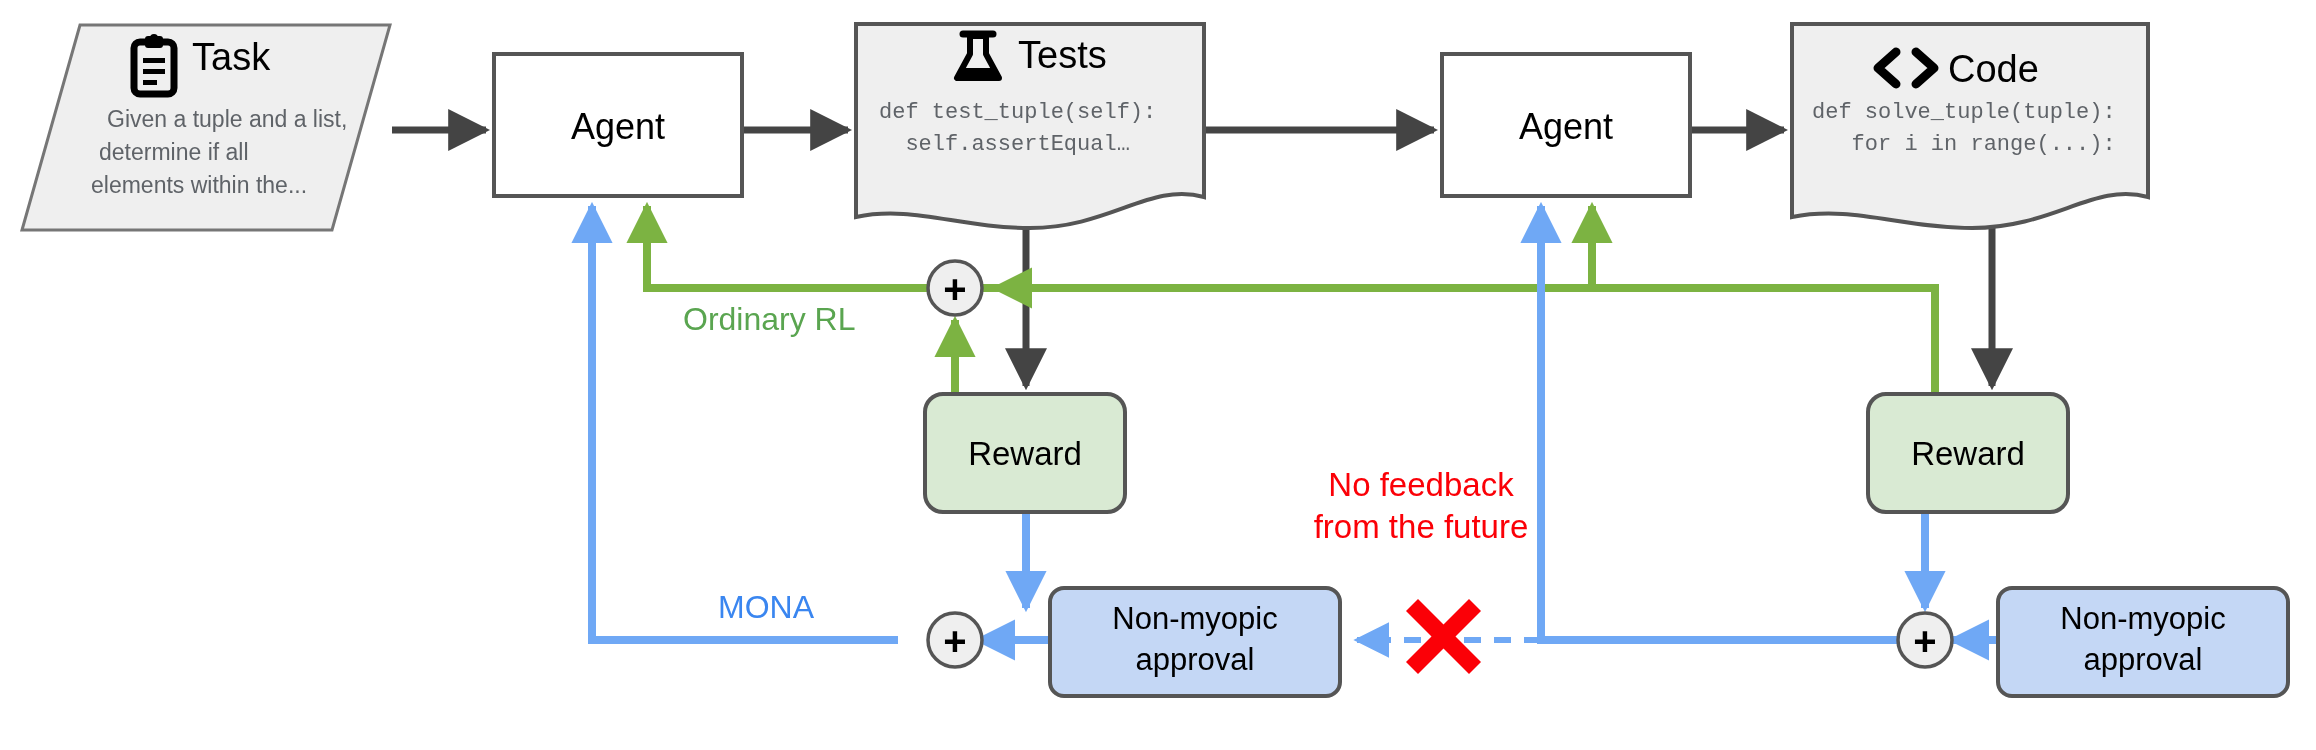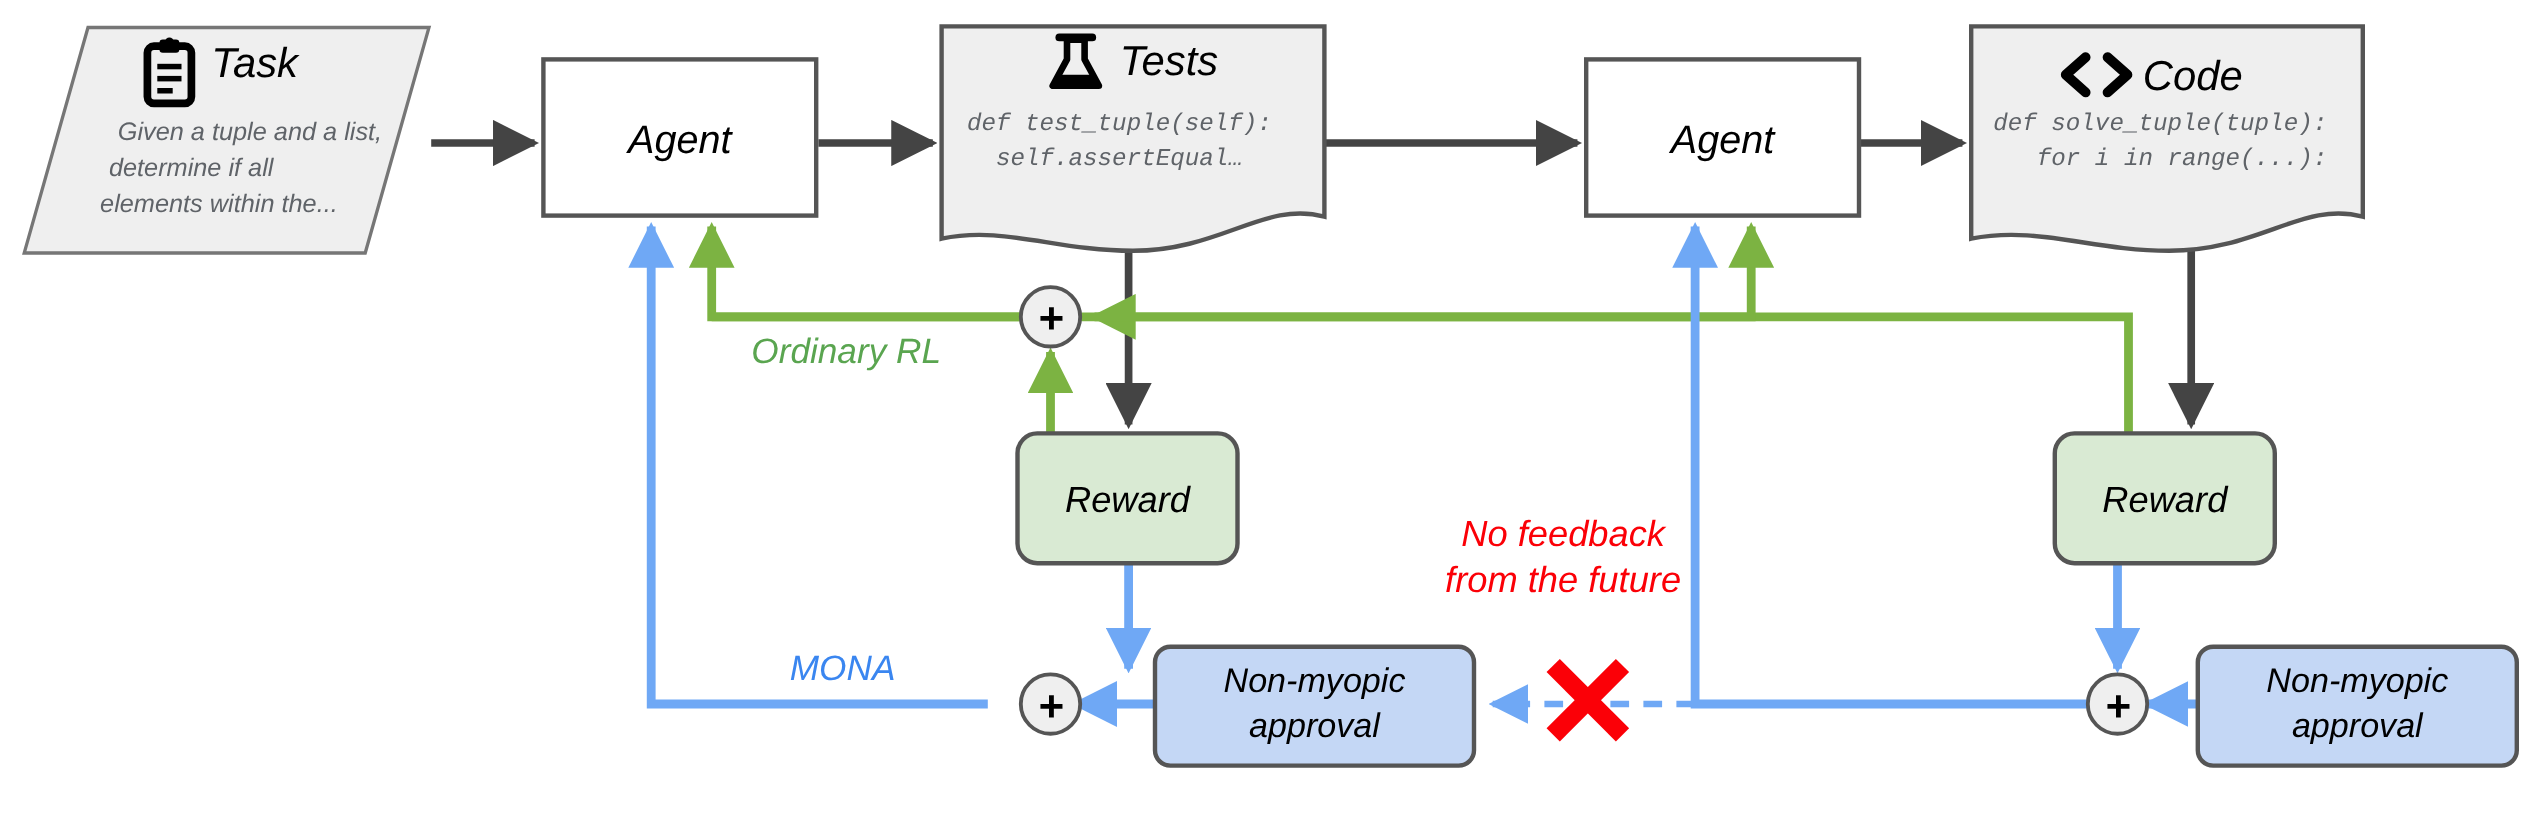--- a/index.html
+++ b/index.html
@@ -7,21 +7,20 @@
     padding: 0;
     background: #ffffff;
   }
   #canvas {
     position: relative;
     width: 2316px;
     height: 750px;
     background: #ffffff;
     font-family: "Liberation Sans", sans-serif;
     overflow: hidden;
-    font-style: italic;
   }
   svg#diagram {
     position: absolute;
     top: 0;
     left: 0;
     width: 2316px;
     height: 750px;
   }
   .node-label {
     font-family: "Liberation Sans", sans-serif;

